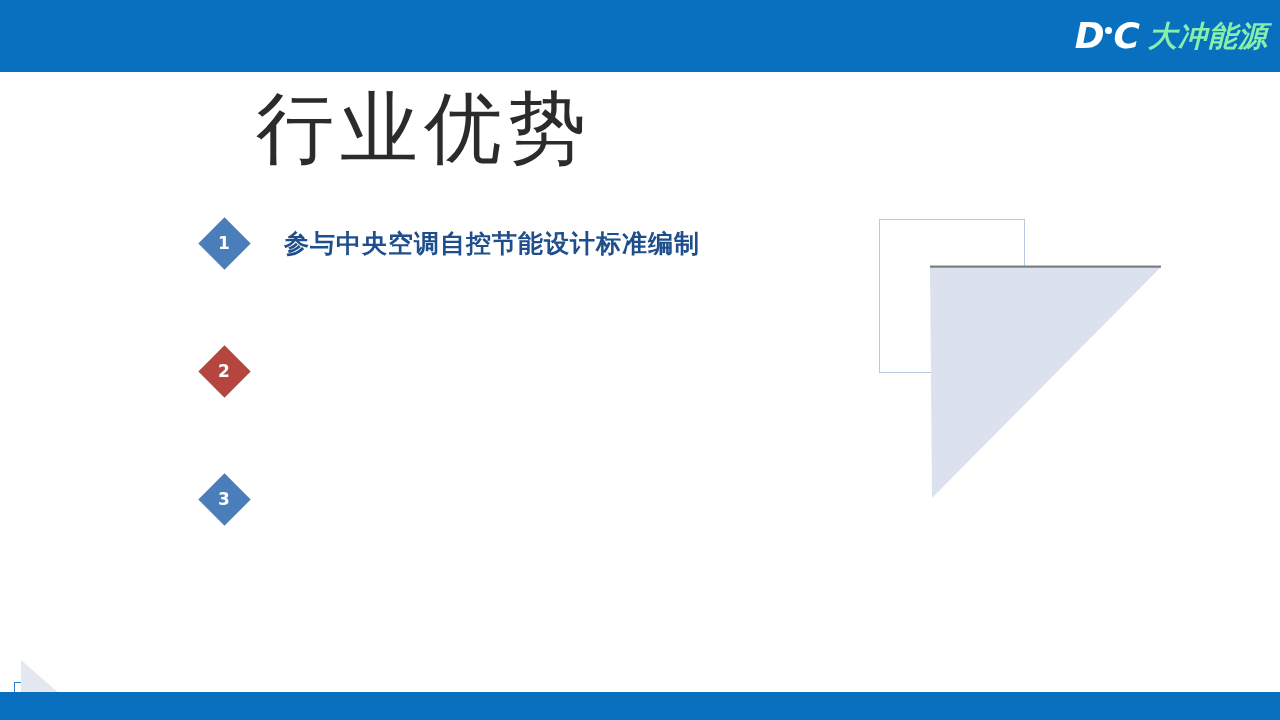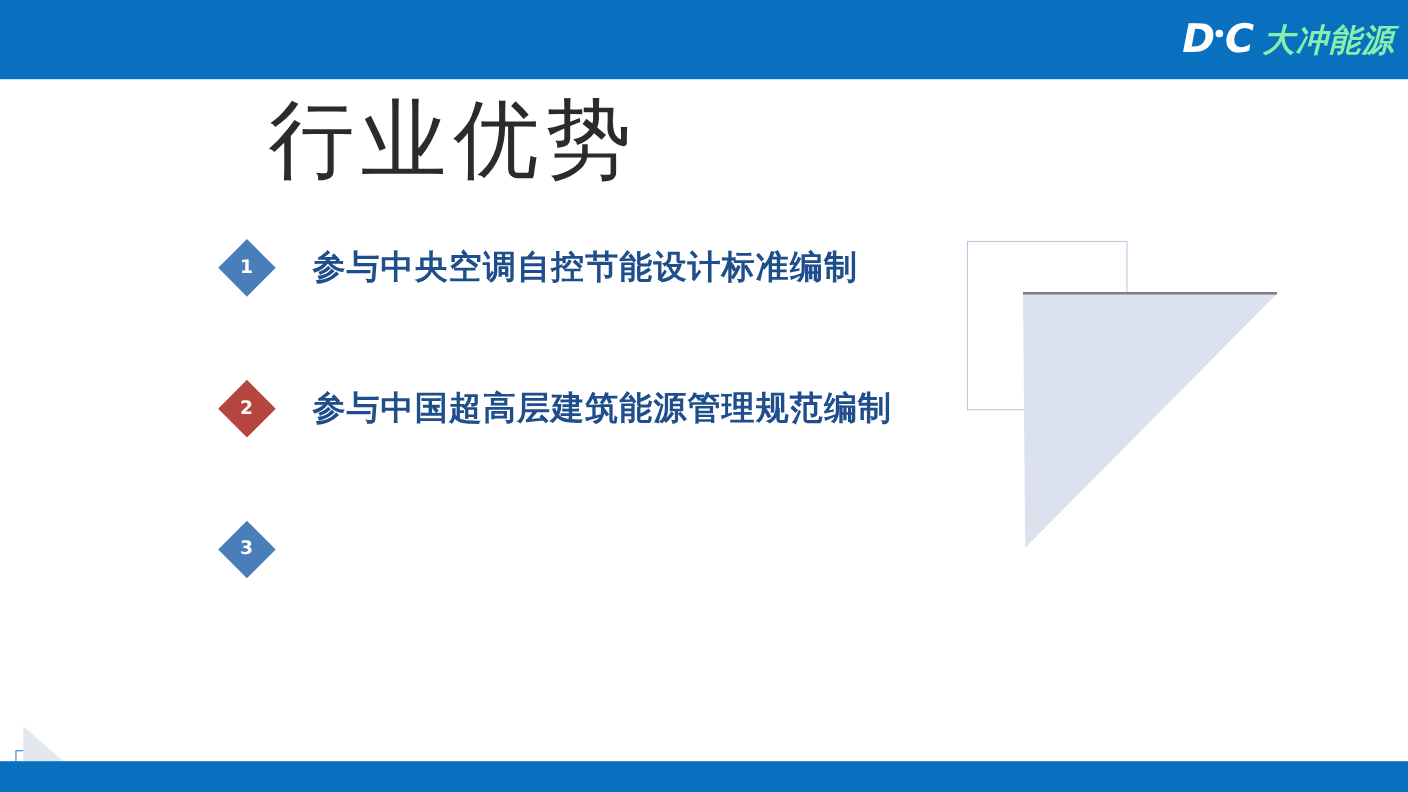--- a/index.html
+++ b/index.html
@@ -62,21 +62,21 @@
     font-style: italic;
     font-size: 29px;
     color: #86efac;
     letter-spacing: 1px;
     line-height: 1;
   }
 
   
   .slide-title {
     position: absolute;
-    left: 244px;
+    left: 256px;
     top: 82px;
     font-family: "DejaVu Sans", sans-serif;
     font-weight: 300;
     font-size: 78px;
     letter-spacing: 6px;
     color: #2b2b2b;
     line-height: 1.2;
   }
 
   
@@ -118,21 +118,21 @@
     justify-content: center;
     color: #ffffff;
     font-family: "DejaVu Sans", sans-serif;
     font-weight: bold;
     font-size: 17px;
     line-height: 1;
   }
   .bullet-text {
     margin-left: 34px;
     font-family: "DejaVu Serif", "Liberation Serif", serif;
-    font-size: 30px;
+    font-size: 25px;
     font-weight: bold;
     letter-spacing: 1px;
     color: #1f4e8c;
     white-space: nowrap;
   }
 
   
   .deco-square {
     position: absolute;
     left: 879px;
@@ -206,21 +206,20 @@
         <div class="num">1</div>
       </div>
       <div class="bullet-text">参与中央空调自控节能设计标准编制</div>
     </div>
 
     <div class="bullet-row">
       <div class="diamond">
         <div class="shape" style="background:#b4453f;"></div>
         <div class="num">2</div>
       </div>
-      <div class="bullet-text">参与中国超高层建筑能源管理规范编制</div>
     </div>
 
     <div class="bullet-row">
       <div class="diamond">
         <div class="shape" style="background:#4a7ebb;"></div>
         <div class="num">3</div>
       </div>
     </div>
 
   </div>

